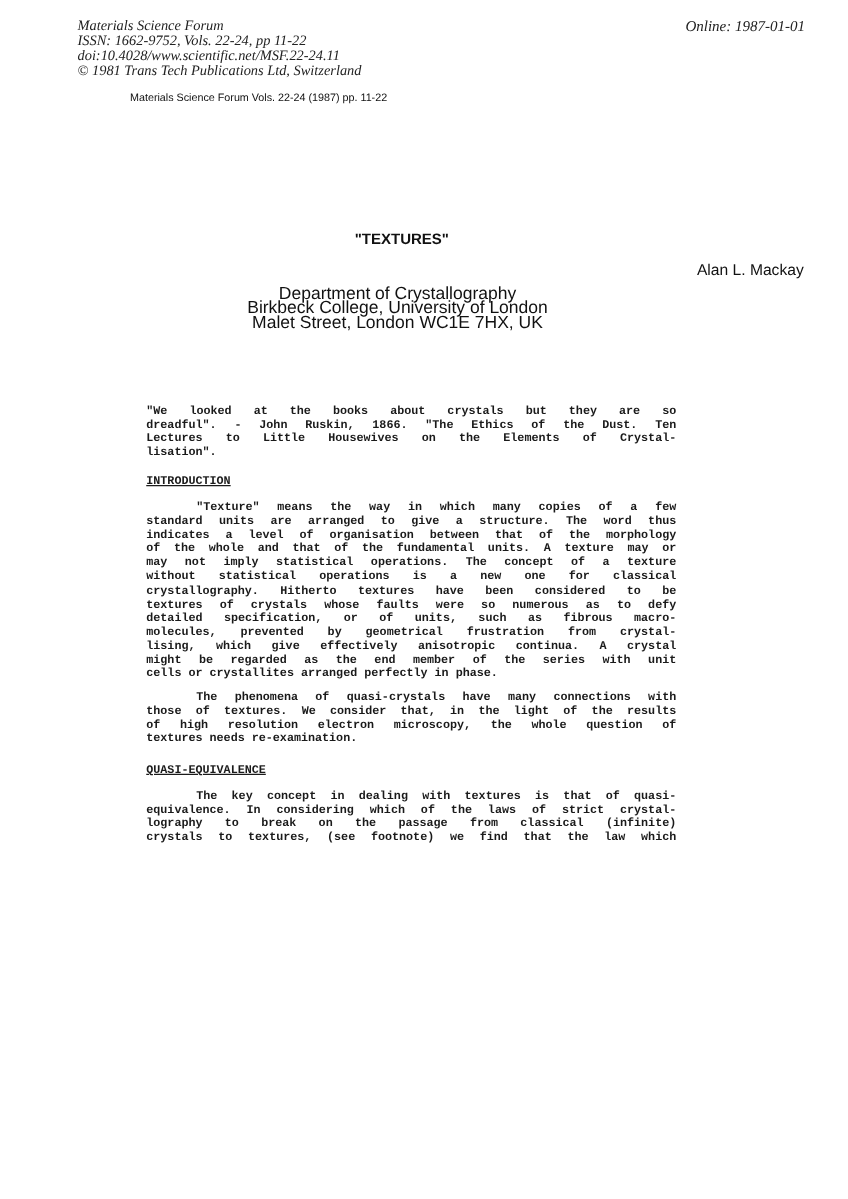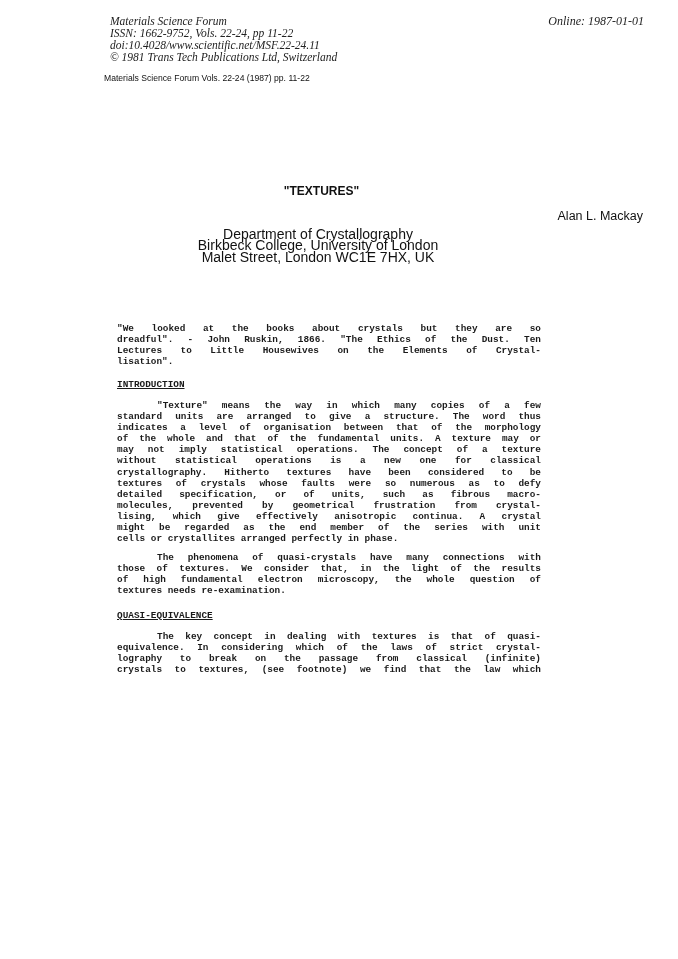--- a/index.html
+++ b/index.html
@@ -16,21 +16,20 @@
     }
     .meta {
       position: absolute;
       left: 62px;
       top: 15px;
       font-family: "Liberation Serif", "DejaVu Serif", serif;
       font-style: italic;
       font-size: 11.5px;
       line-height: 12px;
       color: #222;
-      margin-left: 48px;
     }
     .meta div { white-space: nowrap; }
     .online {
       position: absolute;
       right: 34px;
       top: 15px;
       font-family: "Liberation Serif", "DejaVu Serif", serif;
       font-style: italic;
       font-size: 12px;
       line-height: 12px;
@@ -153,21 +152,21 @@
   <span class="line">detailed specification, or of units, such as fibrous macro-</span>
   <span class="line">molecules, prevented by geometrical frustration from crystal-</span>
   <span class="line">lising, which give effectively anisotropic continua. A crystal</span>
   <span class="line">might be regarded as the end member of the series with unit</span>
   <span class="line last">cells or crystallites arranged perfectly in phase.</span>
 </div>
 
 <div class="body-text" style="top:552px;">
   <span class="line indent">The phenomena of quasi-crystals have many connections with</span>
   <span class="line">those of textures. We consider that, in the light of the results</span>
-  <span class="line">of high fundamental electron microscopy, the whole question of</span>
+  <span class="line">of high resolution electron microscopy, the whole question of</span>
   <span class="line last">textures needs re-examination.</span>
 </div>
 
 <div class="heading" style="top:610px;">QUASI-EQUIVALENCE</div>
 
 <div class="body-text" style="top:631px;">
   <span class="line indent">The key concept in dealing with textures is that of quasi-</span>
   <span class="line">equivalence. In considering which of the laws of strict crystal-</span>
   <span class="line">lography to break on the passage from classical (infinite)</span>
   <span class="line">crystals to textures, (see footnote) we find that the law which</span>

